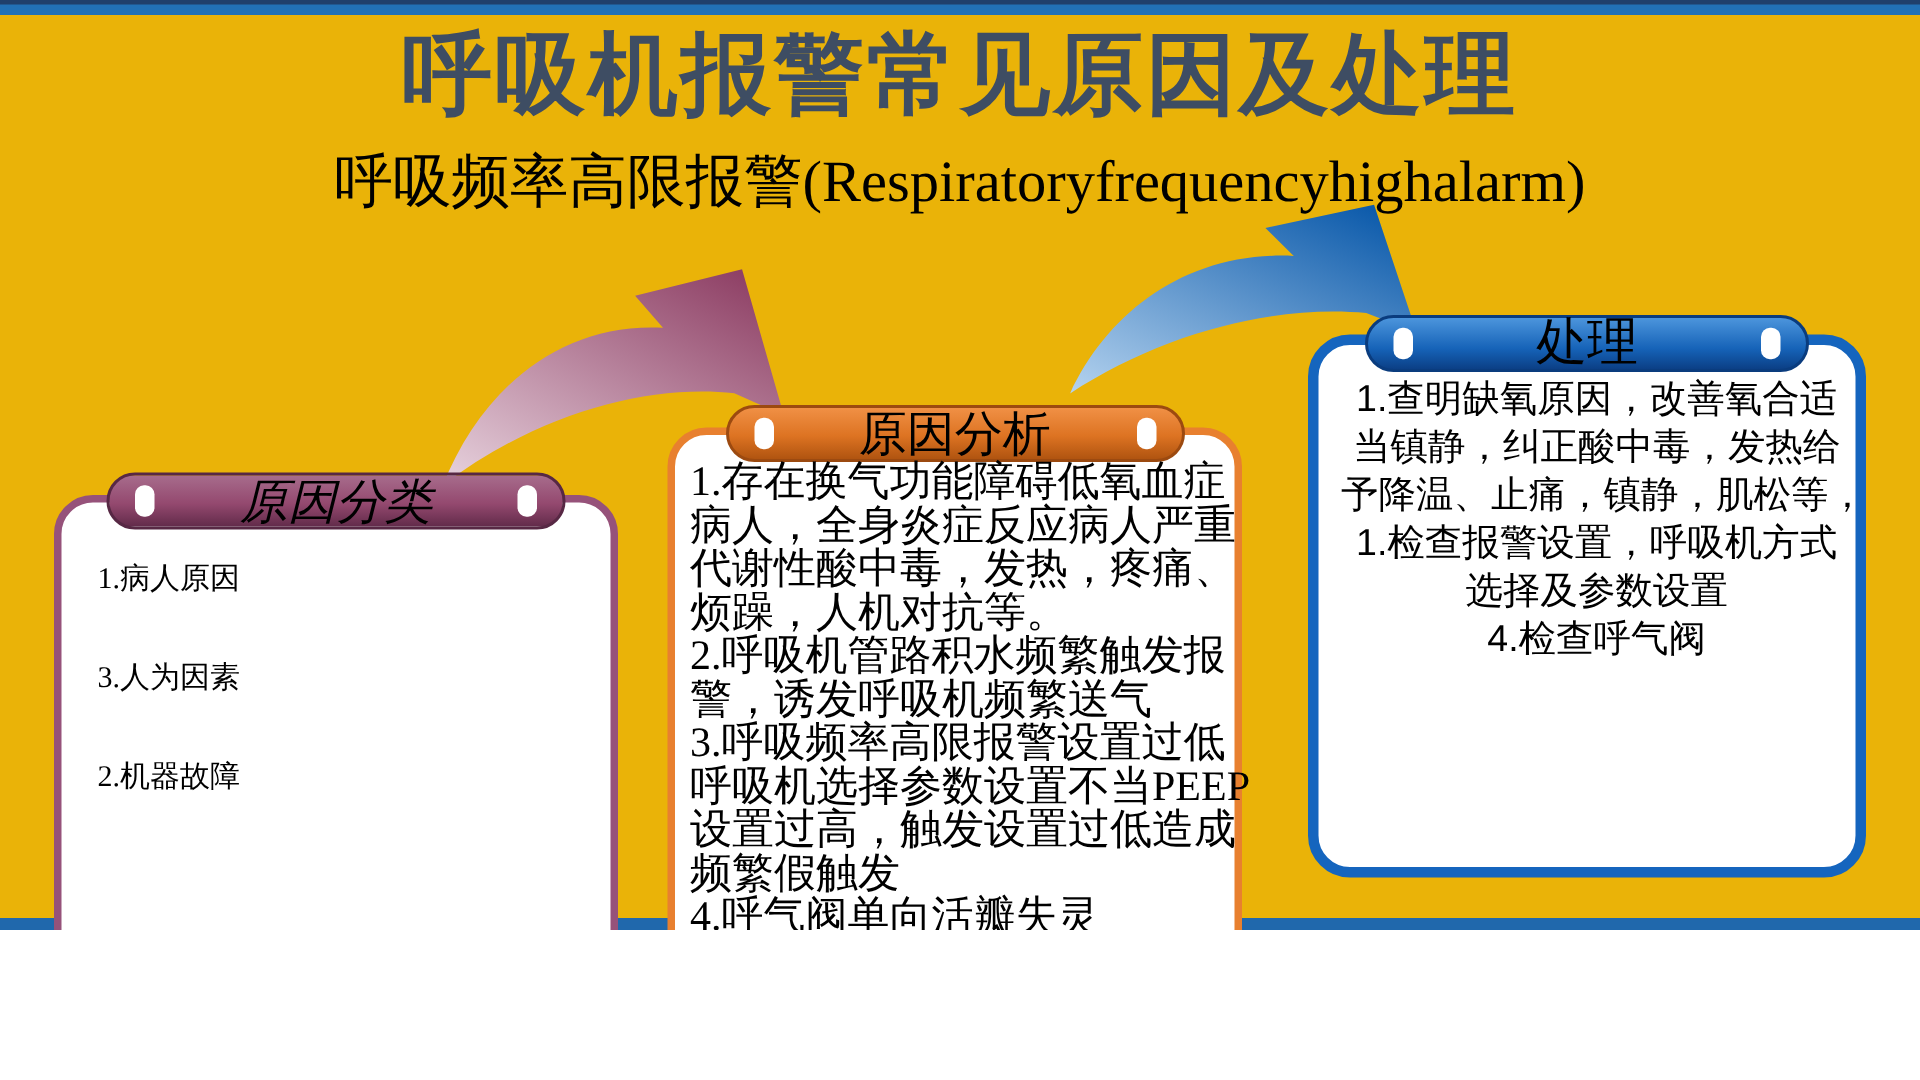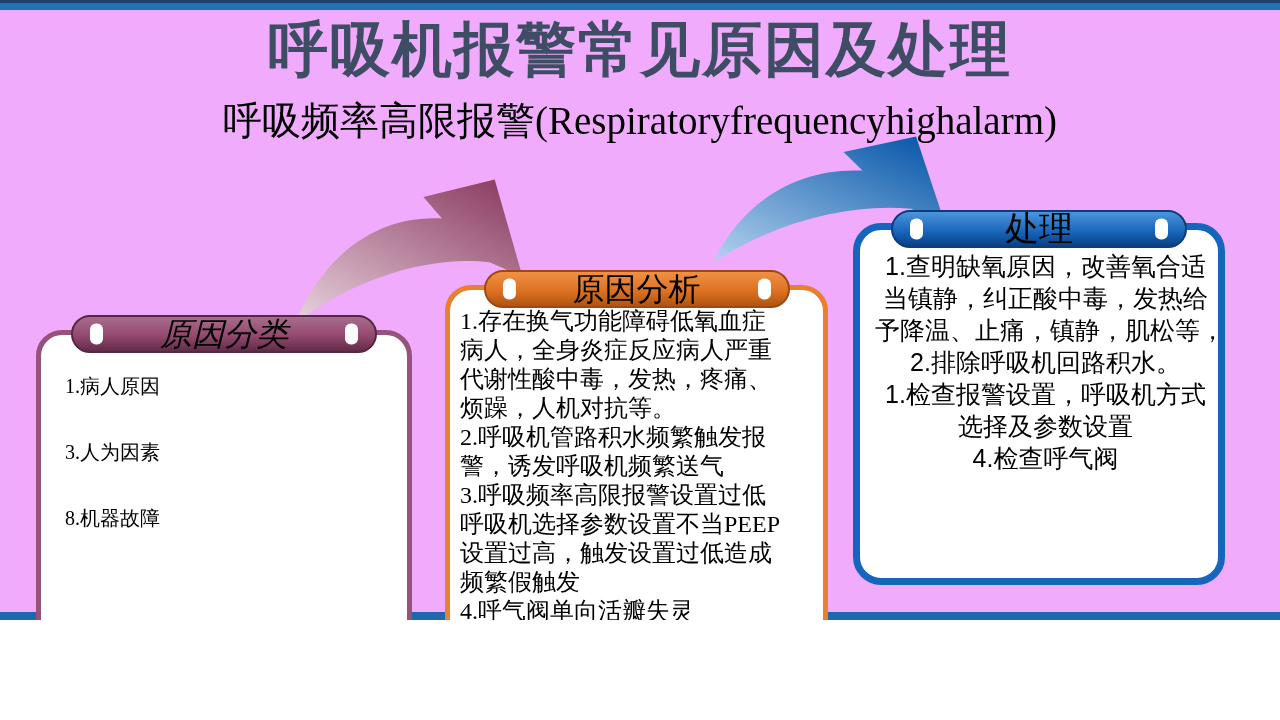--- a/index.html
+++ b/index.html
@@ -1,16 +1,16 @@
 <!DOCTYPE html>
 <html style="--title-text: #3E4D63; --top-bar: #2271B5; --top-bar-edge: #20406B; --bottom-bar: #2068AC; --purple-border: #96527A; --purple-pill: #94496F; --orange-border: #E8802F; --orange-pill: #DD7322; --blue-border: #1565BE; --blue-pill: #1663B8; --purple-arrow-light: #E8D4DF; --purple-arrow-dark: #8F4166; --blue-arrow-light: #B5D3EF; --blue-arrow-dark: #0D5BAB;"><head>
 <meta charset="utf-8">
 <style>
   html,body{margin:0;padding:0;background:#fff;}
-  .slide{position:relative;width:1280px;height:620px;background:#f0abfc;overflow:hidden;
+  .slide{position:relative;width:1280px;height:620px;background:#eab308;overflow:hidden;
          font-family:"Liberation Serif","DejaVu Serif",serif;}
 
   
   .bar{position:absolute;left:0;width:1280px;}
   .bar.top{top:0;height:10px;background:var(--top-bar,#2271B5);border-top:3px solid var(--top-bar-edge,#20406B);box-sizing:border-box;}
   .bar.bottom{bottom:0;height:8px;background:var(--bottom-bar,#2068AC);}
 
   
   .title{position:absolute;top:10px;left:0;width:1280px;margin:0;text-align:center;
          font-size:60px;font-weight:bold;letter-spacing:2px;color:var(--title-text,#3E4D63);}
@@ -19,42 +19,42 @@
 
   
   .arrow{position:absolute;z-index:1;}
   .arrow.purple{left:287px;top:172px;width:248px;height:158px;}
   .arrow.blue{left:705px;top:130px;width:252px;height:138px;}
 
   
   .card{position:absolute;z-index:2;background:#fff;box-sizing:border-box;}
   .card.purple{left:36px;top:330px;width:376px;height:372px;border:5px solid var(--purple-border,#96527A);border-radius:26px;}
   .card.orange{left:445px;top:285px;width:383px;height:360px;border:5px solid var(--orange-border,#E8802F);border-radius:26px;}
-  .card.blue{left:853px;top:223px;width:372px;height:362px;border:7px solid var(--blue-border,#1565BE);border-radius:28px;}
+  .card.blue{left:872px;top:223px;width:372px;height:362px;border:7px solid var(--blue-border,#1565BE);border-radius:28px;}
 
   
   .pill{position:absolute;top:-20px;left:50%;transform:translateX(-50%);height:38px;border-radius:19px;
         display:flex;align-items:center;justify-content:center;box-sizing:border-box;}
   .pill .slot{position:absolute;top:50%;transform:translateY(-50%);width:13px;height:21px;border-radius:6px;background:#fff;}
   .pill .slot.left{left:17px;}
   .pill .slot.right{right:17px;}
   .pill-label{font-size:32px;color:#000;line-height:1;white-space:nowrap;}
   .pill.p-purple{width:306px;background:linear-gradient(180deg,#A76C8C 0%,var(--purple-pill,#94496F) 55%,#622B4A 100%);border:2px solid #572844;font-style:italic;}
   .pill.p-orange{width:306px;background:linear-gradient(180deg,#F09045 0%,var(--orange-pill,#DD7322) 55%,#B05410 100%);border:2px solid #9C4A10;}
   .pill.p-blue{width:296px;background:linear-gradient(180deg,#4C95DC 0%,var(--blue-pill,#1663B8) 60%,#0B3F85 100%);border:2px solid #0A3C7E;}
   .pill.p-blue .pill-label{font-size:34px;}
 
   
   .card-body{position:relative;color:#000;}
   .card.purple .card-body{padding:38px 10px 0 24px;}
   .card.orange .card-body{padding:17px 6px 0 10px;}
   .card.blue .card-body{padding:20px 2px 0 15px;}
   .item{white-space:pre;}
   .card.purple .item{font-size:20px;line-height:26px;margin-bottom:40px;}
-  .card.orange .item{font-size:24px;line-height:29px;}
+  .card.orange .item{font-size:28px;line-height:29px;}
   .card.blue .card-body{font-family:"Liberation Sans","DejaVu Sans",sans-serif;text-align:center;}
   .card.blue .item{font-size:25px;line-height:32px;}
 </style>
 </head>
 <body>
 
 <div class="slide">
 
   <div class="bar top"></div>
 
@@ -83,21 +83,21 @@
 
   <section class="card purple">
     <div class="pill p-purple">
       <span class="slot left"></span>
       <span class="pill-label">原因分类</span>
       <span class="slot right"></span>
     </div>
     <div class="card-body">
       <div class="item">1.病人原因</div>
       <div class="item">3.人为因素</div>
-      <div class="item">8.机器故障</div>
+      <div class="item">2.机器故障</div>
     </div>
   </section>
 
   <section class="card orange">
     <div class="pill p-orange">
       <span class="slot left"></span>
       <span class="pill-label">原因分析</span>
       <span class="slot right"></span>
     </div>
     <div class="card-body">
@@ -118,21 +118,20 @@
   <section class="card blue">
     <div class="pill p-blue">
       <span class="slot left"></span>
       <span class="pill-label">处理</span>
       <span class="slot right"></span>
     </div>
     <div class="card-body">
       <div class="item">1.查明缺氧原因，改善氧合适
 当镇静，纠正酸中毒，发热给
 予降温、止痛，镇静，肌松等，</div>
-      <div class="item">2.排除呼吸机回路积水。</div>
       <div class="item">1.检查报警设置，呼吸机方式
 选择及参数设置</div>
       <div class="item">4.检查呼气阀</div>
     </div>
   </section>
 
   <div class="bar bottom"></div>
 
 </div>
 

